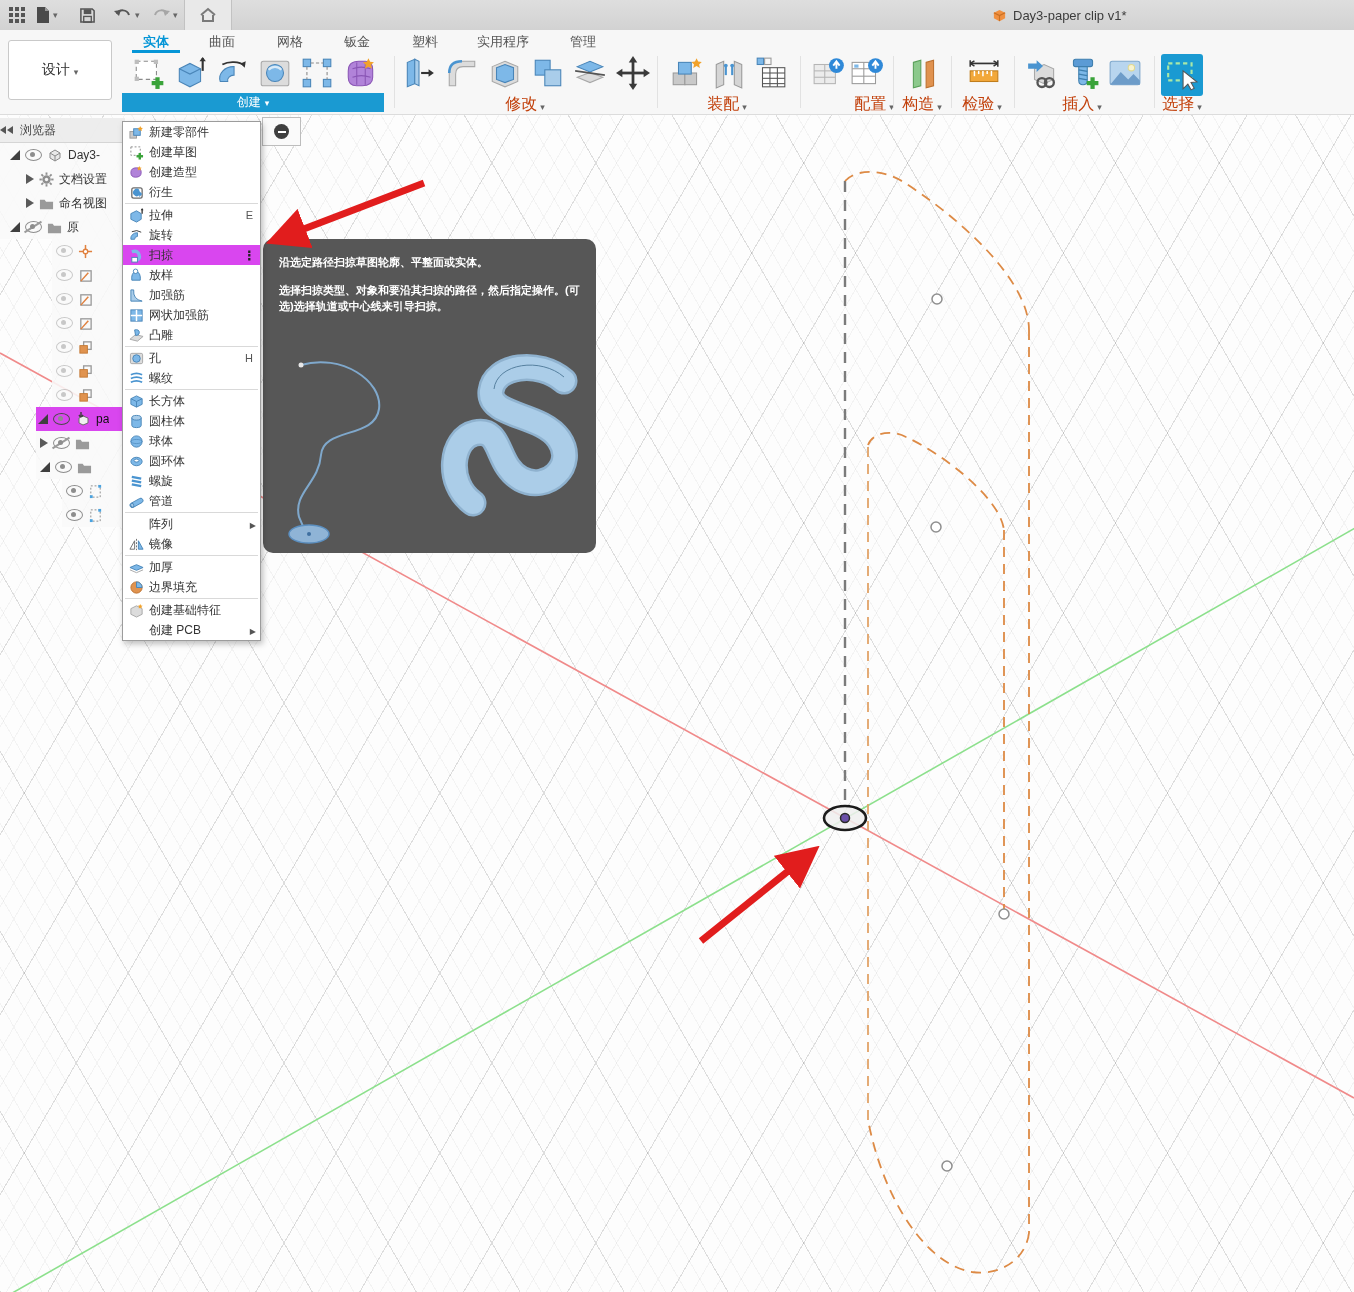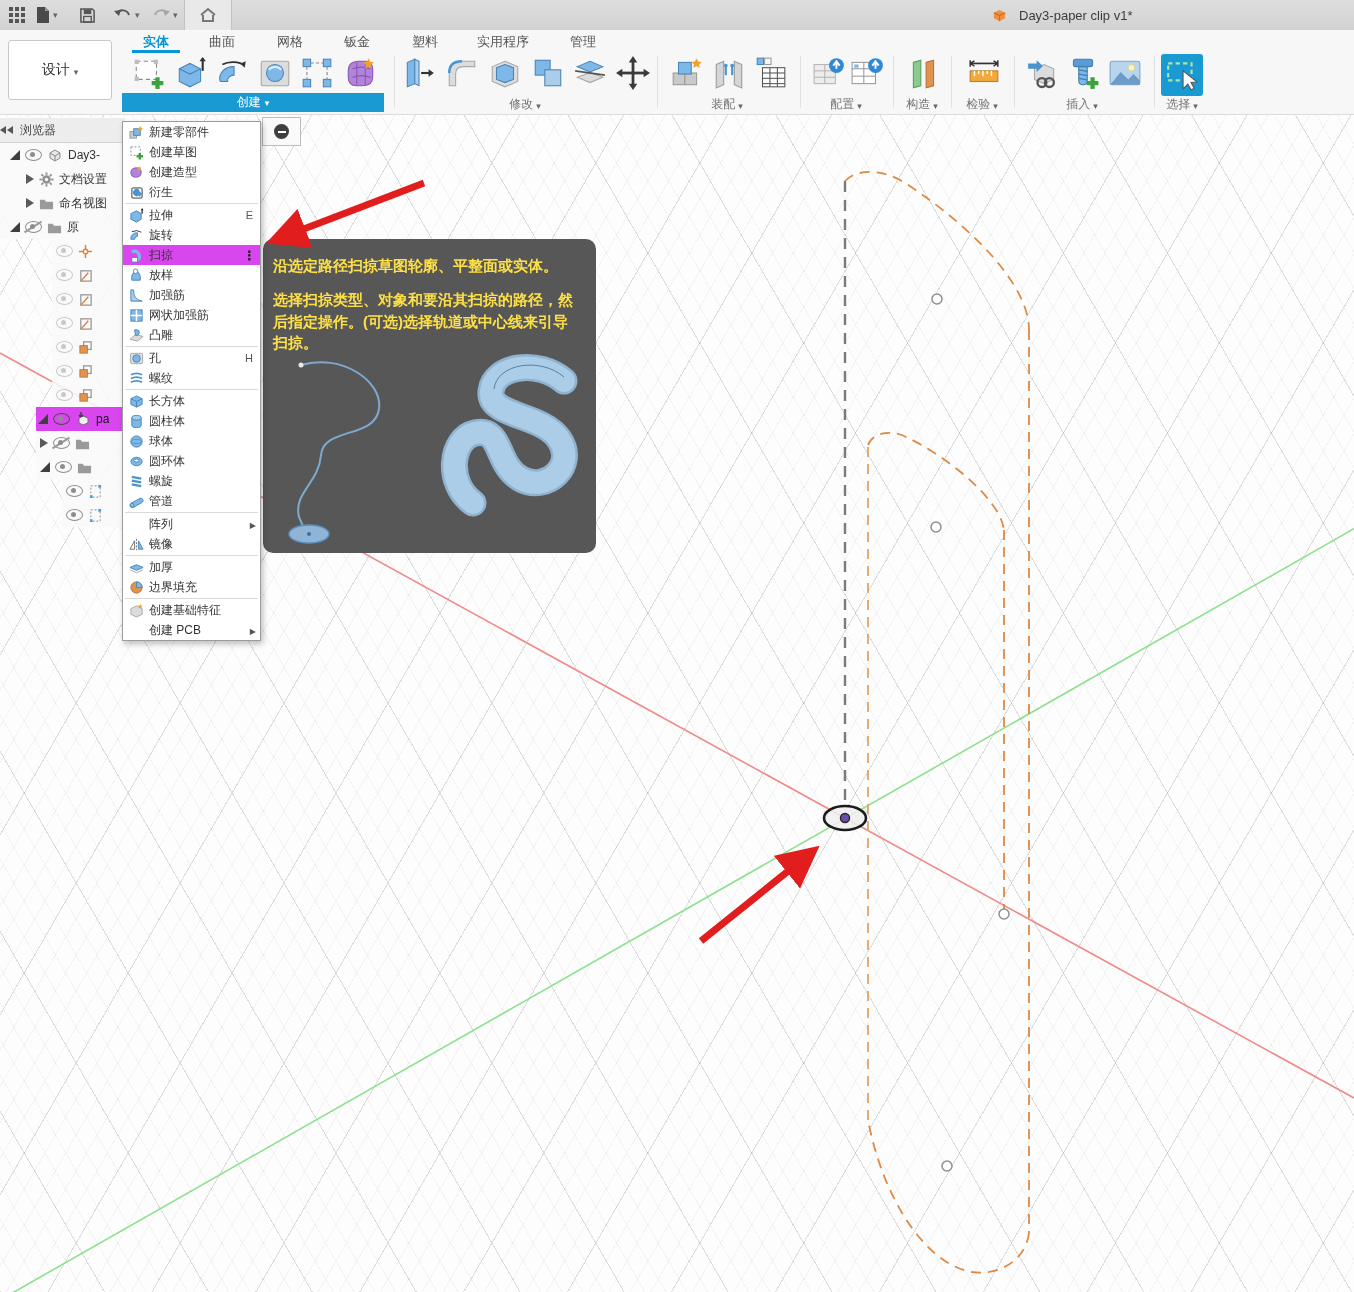--- a/index.html
+++ b/index.html
@@ -10,34 +10,34 @@
 
   
   .titlebar{position:absolute;left:0;top:0;width:1354px;height:30px;
     background:linear-gradient(#dedede,#d2d2d2);border-bottom:1px solid #c4c4c4;}
   .tb-btn{position:absolute;top:3px;height:24px;display:flex;align-items:center;gap:2px;
     padding:0 3px;border-radius:2px;}
   .chev::after{content:"▾";font-size:9px;color:#666;}
   .home-tab{position:absolute;left:184px;top:0;width:46px;height:30px;
     background:#e9e9e9;border-left:1px solid #c2c2c2;border-right:1px solid #c2c2c2;
     display:flex;align-items:center;justify-content:center;}
-  .doc-title{position:absolute;left:992px;top:0;height:30px;display:flex;align-items:center;gap:12px;
+  .doc-title{position:absolute;left:992px;top:0;height:30px;display:flex;align-items:center;gap:6px;
     font-size:13px;color:#3c3c3c;}
 
   
   .ribbon{position:absolute;left:0;top:30px;width:1354px;height:84px;background:#f7f7f7;
     border-bottom:1px solid #dcdcdc;}
   .tab{position:absolute;top:2px;height:20px;font-size:13px;color:#555;display:flex;align-items:center;justify-content:center;cursor:default;}
   .tab.active{color:#0696d7;font-weight:bold;}
   .tab-underline{position:absolute;top:20px;height:3px;background:#0696d7;}
   .design-btn{position:absolute;left:8px;top:10px;width:102px;height:58px;background:#fff;
     border:1px solid #c9c9c9;border-radius:3px;display:flex;align-items:center;justify-content:center;
     font-size:14px;color:#333;gap:4px;}
   .ric{position:absolute;top:24px;width:38px;height:38px;display:flex;align-items:center;justify-content:center;border-radius:3px;}
-  .sec-label{position:absolute;top:66px;height:17px;font-size:12px;color:#737373;display:flex;align-items:center;justify-content:center;gap:3px;white-space:nowrap;}
+  .sec-label{position:absolute;top:66px;height:17px;font-size:16px;color:#c2410c;display:flex;align-items:center;justify-content:center;gap:3px;white-space:nowrap;}
   .sec-sep{position:absolute;top:26px;width:1px;height:52px;background:#e2e2e2;}
   .create-bar{position:absolute;left:122px;top:63px;width:262px;height:19px;background:#1a9ad2;
     color:#fff;font-size:12px;display:flex;align-items:center;justify-content:center;gap:4px;}
   .create-bar::after{content:"▾";font-size:9px;color:#fff;}
   .select-btn{background:#1a9ad2;}
 
   
   .viewport{position:absolute;left:0;top:114px;width:1354px;height:1178px;background-color:#fdfdfd;
     background-image:
       repeating-linear-gradient(120deg, rgba(0,0,0,0.09) 0 1px, transparent 1px 90px),
@@ -72,21 +72,21 @@
   .mi .lab{flex:1 1 auto;white-space:nowrap;overflow:hidden;}
   .mi .sc{font-size:11px;color:#555;margin-right:3px;}
   .mi .sub::after{content:"▶";font-size:8px;color:#555;}
   .mi .kebab::after{content:"⋮";font-size:13px;color:#222;font-weight:bold;}
   .msep{height:1px;background:#d9d9d9;margin:1px 2px;}
   .mic{width:16px;height:16px;flex:0 0 aupx;flex:0 0 auto;display:flex;align-items:center;justify-content:center;}
 
   
   .tooltip{position:absolute;left:263px;top:239px;width:333px;height:314px;background:#575757;
     border-radius:10px;z-index:25;padding:0;}
-  .tt-text{padding:16px 16px 0 10px;color:#fde047;font-size:15px;font-weight:bold;line-height:1.45;}
+  .tt-text{padding:16px 16px 0 16px;color:#ffffff;font-size:11px;font-weight:bold;line-height:1.45;}
   .tt-text p{margin:0 0 12px 0;}
   .tt-imgs{position:absolute;left:8px;top:112px;width:317px;height:194px;display:flex;}
 
   
   .minus-badge{position:absolute;left:262px;top:117px;width:37px;height:27px;background:#fafafa;
     border:1px solid #bdbdbd;display:flex;align-items:center;justify-content:center;z-index:20;}
   .minus-badge .c{width:15px;height:15px;border-radius:50%;background:#3f3f3f;position:relative;}
   .minus-badge .c::after{content:"";position:absolute;left:3.5px;top:6.5px;width:8px;height:2px;background:#fff;}
   .arrows{z-index:40;}
 </style>
@@ -527,21 +527,21 @@
           <g stroke="#9a9a9a">
             <line x1="2" y1="12" x2="24" y2="12"></line>
             <line x1="2" y1="19" x2="24" y2="19"></line>
             <line x1="13" y1="6" x2="13" y2="26"></line>
           </g>
           <rect x="4" y="8" width="4" height="3" fill="#7db8e8"></rect>
           <circle cx="24" cy="9" r="7" fill="#2f89d8"></circle>
           <path d="M24,5 L24,12 M21,9 L24,5 L27,9" stroke="#fff" stroke-width="1.8" fill="none"></path>
         </svg>
       </span>
-    <div class="sec-label" style="left:791px;width:110px">
+    <div class="sec-label" style="left:819px;width:110px">
         <span>配置</span>
         <span class="chev"></span>
       </div>
     <div class="sec-sep" style="left:893px"></div>
 
     <span class="ric" style="left:905px">
         <svg width="34" height="34" viewBox="0 0 32 32">
           <path d="M6,6 L13,4 L13,28 L6,30 Z" fill="#8cc98c" stroke="#5aa05a"></path>
           <path d="M18,6 L25,4 L25,28 L18,30 Z" fill="#e0924f" stroke="#bd7231"></path>
         </svg>

